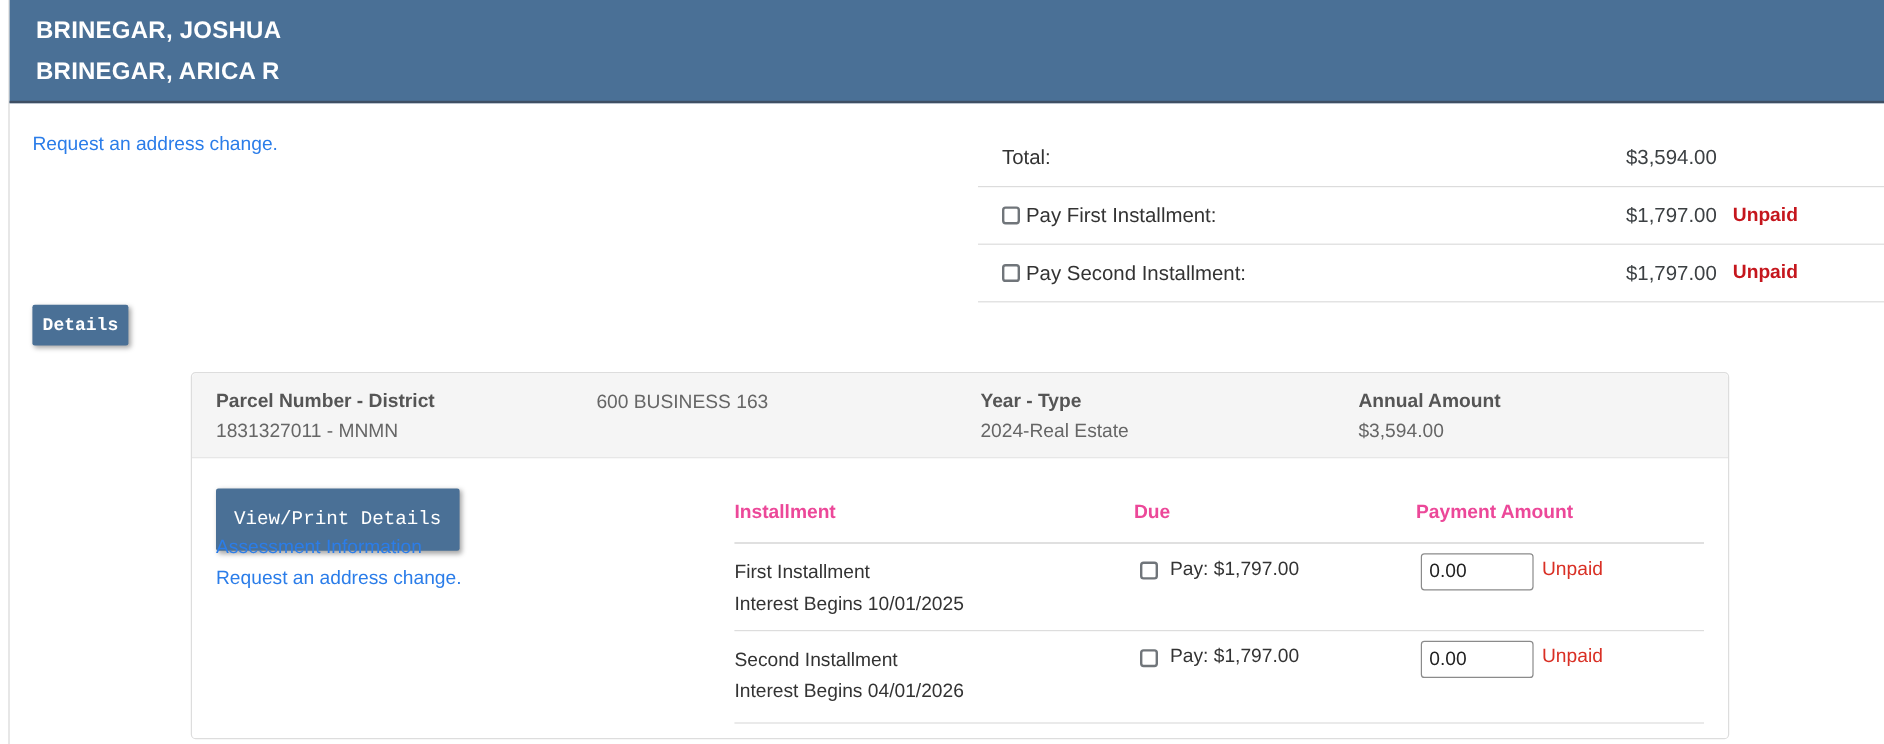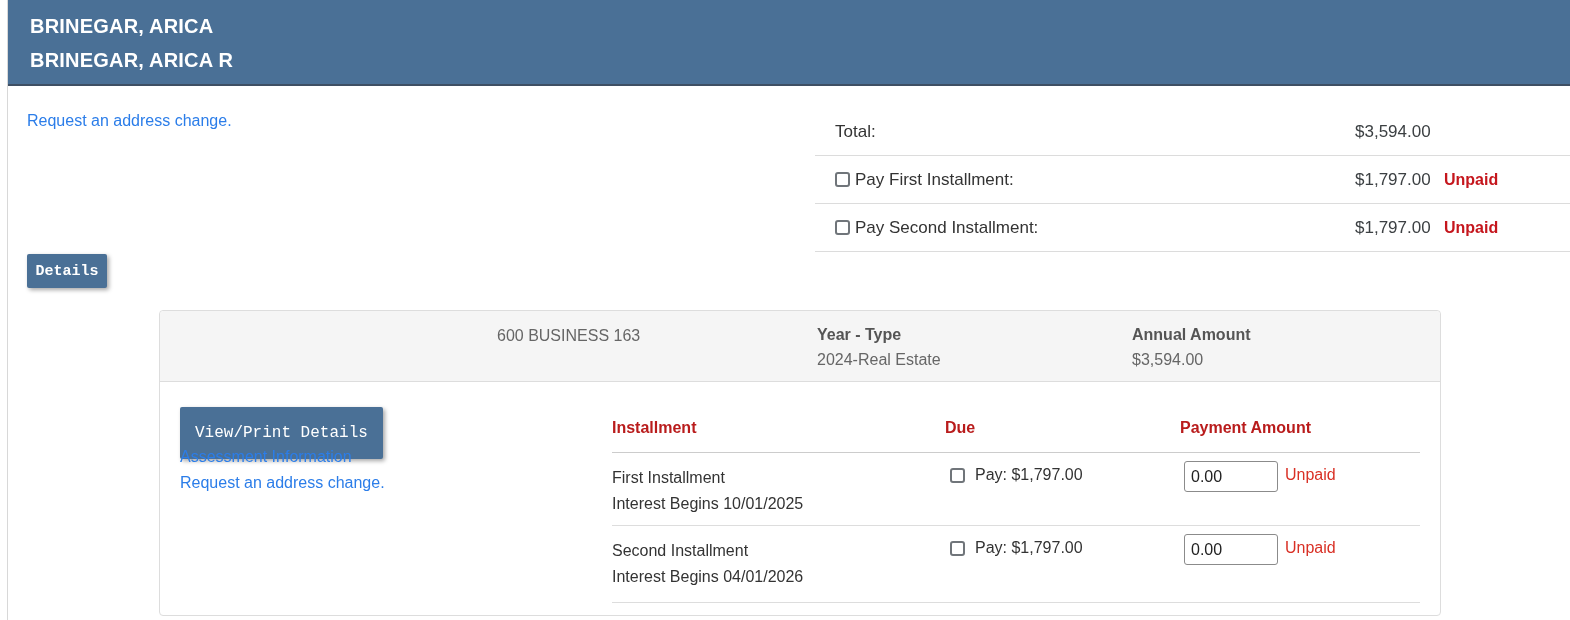--- a/index.html
+++ b/index.html
@@ -56,42 +56,42 @@
   .pcol-0 { left:20px; } .pcol-1 { left:337px; } .pcol-2 { left:657px; } .pcol-3 { left:972px; }
 
   .panel-body { position:relative; height:235px; }
   .vp-btn { position:absolute; left:20px; top:25px; height:52px; padding:0 15px; font-weight:400; font-size:16px; }
   .plink { position:absolute; left:20px; }
   .l1 { top:66px; } .l2 { top:92px; }
 
   
   .itable { position:absolute; left:452px; top:0; width:808px; }
   .ithead { position:relative; height:70px; border-bottom:1px solid #ccc; }
-  .ithead span { position:absolute; top:37px; font-size:16px; font-weight:700; color:#b91c1c; }
+  .ithead span { position:absolute; top:37px; font-size:16px; font-weight:700; color:#ec4899; }
   .h-inst { left:0; } .h-due { left:333px; } .h-pay { left:568px; }
   .itrow { position:relative; height:72px; border-bottom:1px solid #ddd; }
   .itrow.r2 { height:76px; }
   .iname { position:absolute; left:0; top:12px; font-size:16px; color:#333; line-height:26px; }
   .itrow .cb { position:absolute; left:338px; top:15px; }
   .pay { position:absolute; left:363px; top:13px; font-size:16px; color:#333; }
   .amt {
     position:absolute; left:572px; top:8px; width:80px; height:29px; box-sizing:content-box;
     border:1px solid #8b8b8b; border-radius:3px; padding:0 6px; font-size:16px;
     font-family:"Liberation Sans", sans-serif; color:#222;
   }
   .rstatus { position:absolute; left:673px; top:13px; font-size:16px; color:var(--unpaid,#d93025); }
 </style>
 </head>
 <body>
 
 <div class="screen">
   <div class="left-edge"></div>
 
   <header class="name-band">
-    <div>BRINEGAR, ARICA</div>
+    <div>BRINEGAR, JOSHUA</div>
     <div>BRINEGAR, ARICA R</div>
   </header>
 
   <a class="link addr-top">Request an address change.</a>
 
   <section class="summary">
     <div class="srow total-row">
       <span class="slabel">Total:</span>
       <span class="samount">$3,594.00</span>
     </div>
@@ -106,20 +106,24 @@
       <span class="slabel">Pay Second Installment:</span>
       <span class="samount">$1,797.00</span>
       <span class="status">Unpaid</span>
     </div>
   </section>
 
   <button class="btn details-btn">Details</button>
 
   <section class="panel">
     <div class="panel-head">
+      <div class="pcol pcol-0">
+        <div class="plabel">Parcel Number - District</div>
+        <div class="pvalue">1831327011 - MNMN</div>
+      </div>
       <div class="pcol pcol-1">
         <div class="pvalue">600 BUSINESS 163</div>
       </div>
       <div class="pcol pcol-2">
         <div class="plabel">Year - Type</div>
         <div class="pvalue">2024-Real Estate</div>
       </div>
       <div class="pcol pcol-3">
         <div class="plabel">Annual Amount</div>
         <div class="pvalue">$3,594.00</div>

